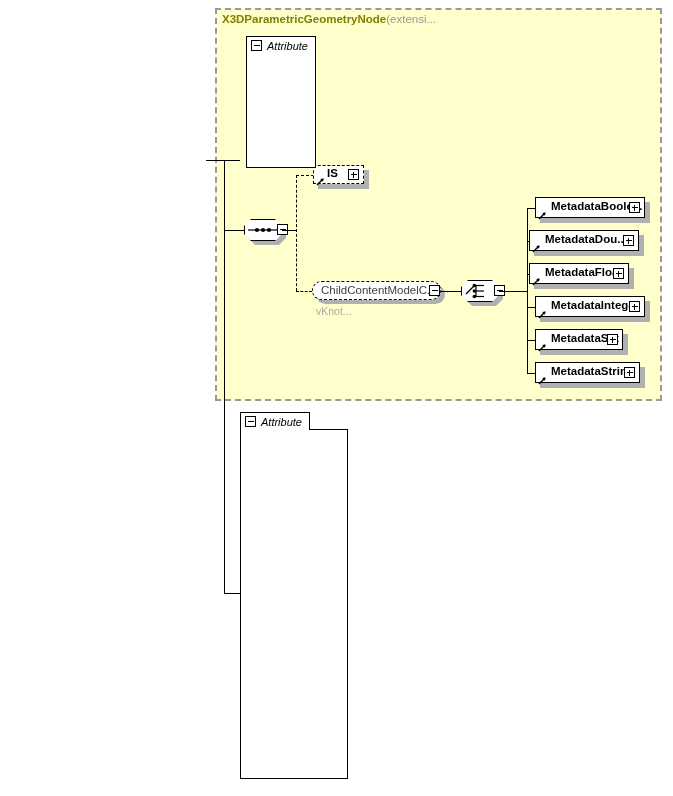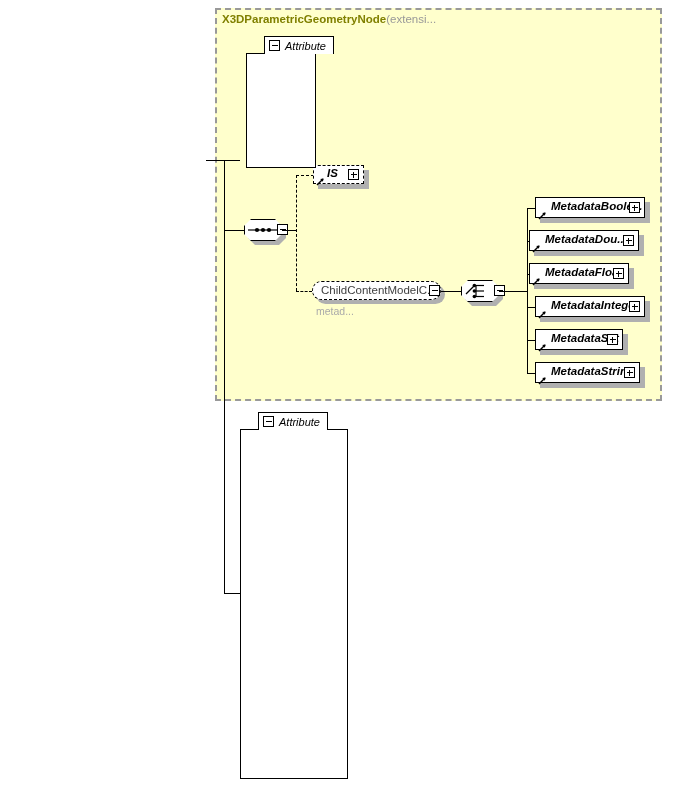--- a/index.html
+++ b/index.html
@@ -112,21 +112,20 @@
     left: 0; top: 0;
     height: 18px;
     background: #ffffff;
     border: 1px solid #000;
     border-bottom: none;
     box-sizing: border-box;
     display: flex;
     align-items: center;
     padding-left: 4px;
     z-index: 3;
-    margin-left: 18px;
   }
   .attr-panel .tab .pmbox { position: relative; flex: 0 0 auto; }
   .attr-panel .tab .tab-label {
     font-size: 11px;
     font-style: italic;
     color: #000;
     margin-left: 5px;
     white-space: nowrap;
   }
   .attr-panel .panel-body {
@@ -154,21 +153,21 @@
   .attr-item .tx {
     position: absolute;
     left: 8px; top: 3px;
     font-size: 11px;
     font-weight: bold;
     color: #000;
     white-space: nowrap;
   }
 
   
-  .ref-box { position: absolute; font-style: italic; }
+  .ref-box { position: absolute; }
   .ref-box .sh {
     position: absolute;
     left: 5px; top: 5px;
     background: #b0b0b0;
   }
   .ref-box .bx {
     position: absolute;
     left: 0; top: 0;
     background: #ffffff;
     border: 1px solid #000;
@@ -312,21 +311,21 @@
     <div class="tx" style="left:14px; top:2px;">IS</div>
     <div class="pmbox plus" style="left:35px; top:4px;"></div>
   </div>
 
   <div class="cm-box" style="left:312px; top:281px; width:134px; height:23px;">
     <div class="sh" style="width:129px; height:19px;"></div>
     <div class="bx" style="width:129px; height:19px;"></div>
     <div class="tx">ChildContentModelC...</div>
     <div class="pmbox" style="left:117px; top:4px;"></div>
   </div>
-  <div class="cm-sub" style="left:316px; top:305px;">metad...</div>
+  <div class="cm-sub" style="left:316px; top:305px;">vKnot...</div>
 
   <div class="line-h" style="left:441px; top:291px; width:21px;"></div>
 
   <div class="comp" style="left:461px; top:280px;">
     <div class="sh"></div>
     <div class="oct"></div>
     <svg width="38" height="22" viewBox="0 0 38 22">
       <path d="M5,14 L13,6" stroke="#000" stroke-width="1.2" fill="none"></path>
       <line x1="15" y1="5" x2="15" y2="17" stroke="#000" stroke-width="1.2"></line>
       <line x1="15" y1="5.5" x2="23" y2="5.5" stroke="#000" stroke-width="1.2"></line>

